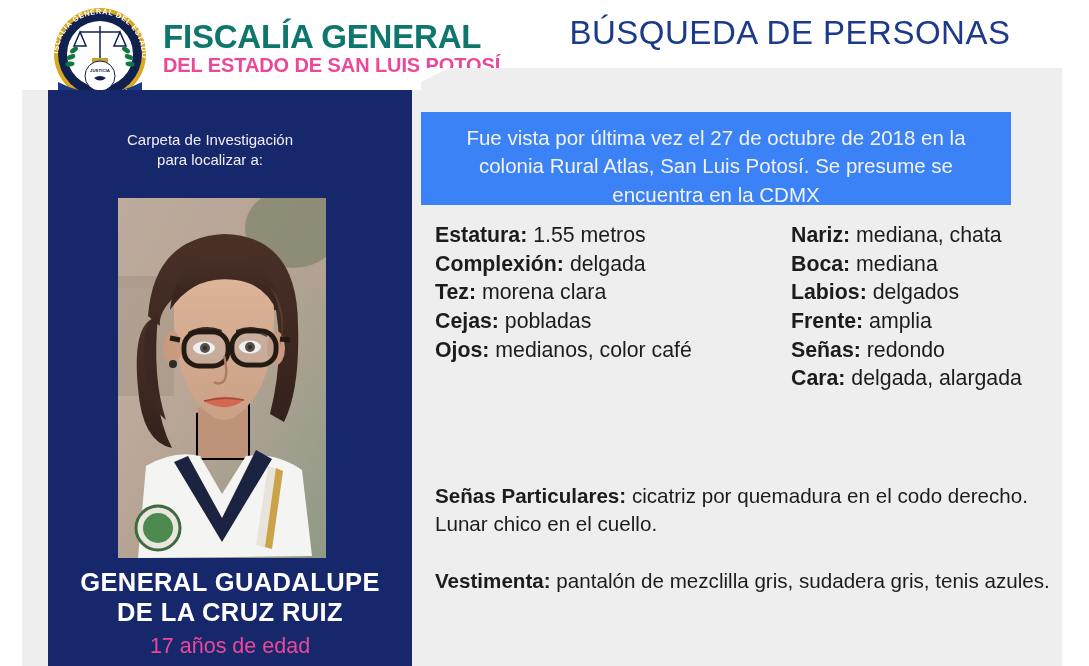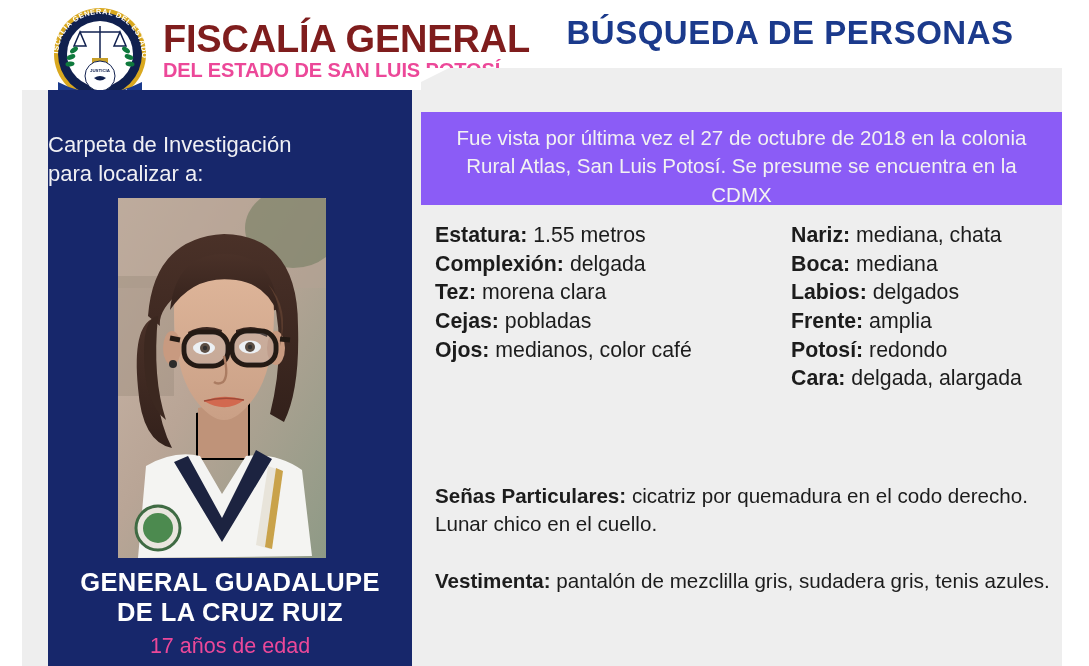--- a/index.html
+++ b/index.html
@@ -36,43 +36,43 @@
   #logo-seal svg { display: block; }
 
   #agency-name {
     position: absolute;
     left: 163px; top: 20px;
     width: 260px;
     line-height: 1;
   }
   #agency-line1 {
     display: block;
-    font-size: 38px;
+    font-size: 33px;
     font-weight: bold;
-    color: #7f1d1d;
+    color: #0f766e;
     letter-spacing: -0.2px;
     white-space: nowrap;
   }
   #agency-line2 {
     display: block;
     font-size: 20px;
     font-weight: bold;
     color: #ec4899;
     letter-spacing: -0.1px;
     margin-top: 2px;
     white-space: nowrap;
   }
 
   #main-title {
     position: absolute;
     left: 520px; top: 14px;
     width: 540px;
     text-align: center;
     font-size: 33px;
-    font-weight: bold;
+    font-weight: normal;
     color: #1b3a8c;
     letter-spacing: 0.5px;
     white-space: nowrap;
   }
 
   
   #content-sheet {
     position: absolute;
     left: 421px; top: 68px;
     width: 641px; height: 598px;
@@ -83,22 +83,22 @@
     left: 421px; top: 68px;
     width: 28px; height: 14px;
     background: #ffffff;
     clip-path: polygon(0 0, 100% 0, 0 100%);
   }
 
   
   #lastseen-bar {
     position: absolute;
     left: 421px; top: 112px;
-    width: 641px; height: 93px;
-    background: #8b5cf6;
+    width: 590px; height: 93px;
+    background: #3b82f6;
     box-sizing: border-box;
     padding: 12px 26px 0 26px;
   }
   #lastseen-text {
     font-size: 20.5px;
     color: #f2f2f2;
     line-height: 1.38;
     text-align: center;
   }
 
@@ -119,21 +119,22 @@
     position: absolute;
     left: 412px; top: 90px;
     width: 9px; height: 576px;
     background: #eeeeee;
   }
 
   #carpeta-text {
     position: absolute;
     left: 0; top: 40px;
     width: 324px;
-    font-size: 22px;
+    text-align: center;
+    font-size: 15px;
     color: #f0f0f4;
     line-height: 1.33;
   }
 
   
   #photo-frame {
     position: absolute;
     left: 70px; top: 108px;
     width: 208px; height: 360px;
     background: #cbb9ad;
@@ -350,21 +351,21 @@
         <div class="char-item"><span class="char-label">Complexión:</span><span> delgada</span></div>
         <div class="char-item"><span class="char-label">Tez:</span><span> morena clara</span></div>
         <div class="char-item"><span class="char-label">Cejas:</span><span> pobladas</span></div>
         <div class="char-item"><span class="char-label">Ojos:</span><span> medianos, color café</span></div>
       </div>
     <div id="char-col-right" class="char-col">
         <div class="char-item"><span class="char-label">Nariz:</span><span> mediana, chata</span></div>
         <div class="char-item"><span class="char-label">Boca:</span><span> mediana</span></div>
         <div class="char-item"><span class="char-label">Labios:</span><span> delgados</span></div>
         <div class="char-item"><span class="char-label">Frente:</span><span> amplia</span></div>
-        <div class="char-item"><span class="char-label">Potosí:</span><span> redondo</span></div>
+        <div class="char-item"><span class="char-label">Señas:</span><span> redondo</span></div>
         <div class="char-item"><span class="char-label">Cara:</span><span> delgada, alargada</span></div>
       </div>
   </div>
 
   <div id="notes">
     <div id="note-senas" class="note-block">
       <span class="note-label">Señas Particulares:</span>
       <span>cicatriz por quemadura en el codo derecho. Lunar chico en el cuello.</span>
     </div>
     <div id="note-vestimenta" class="note-block">

